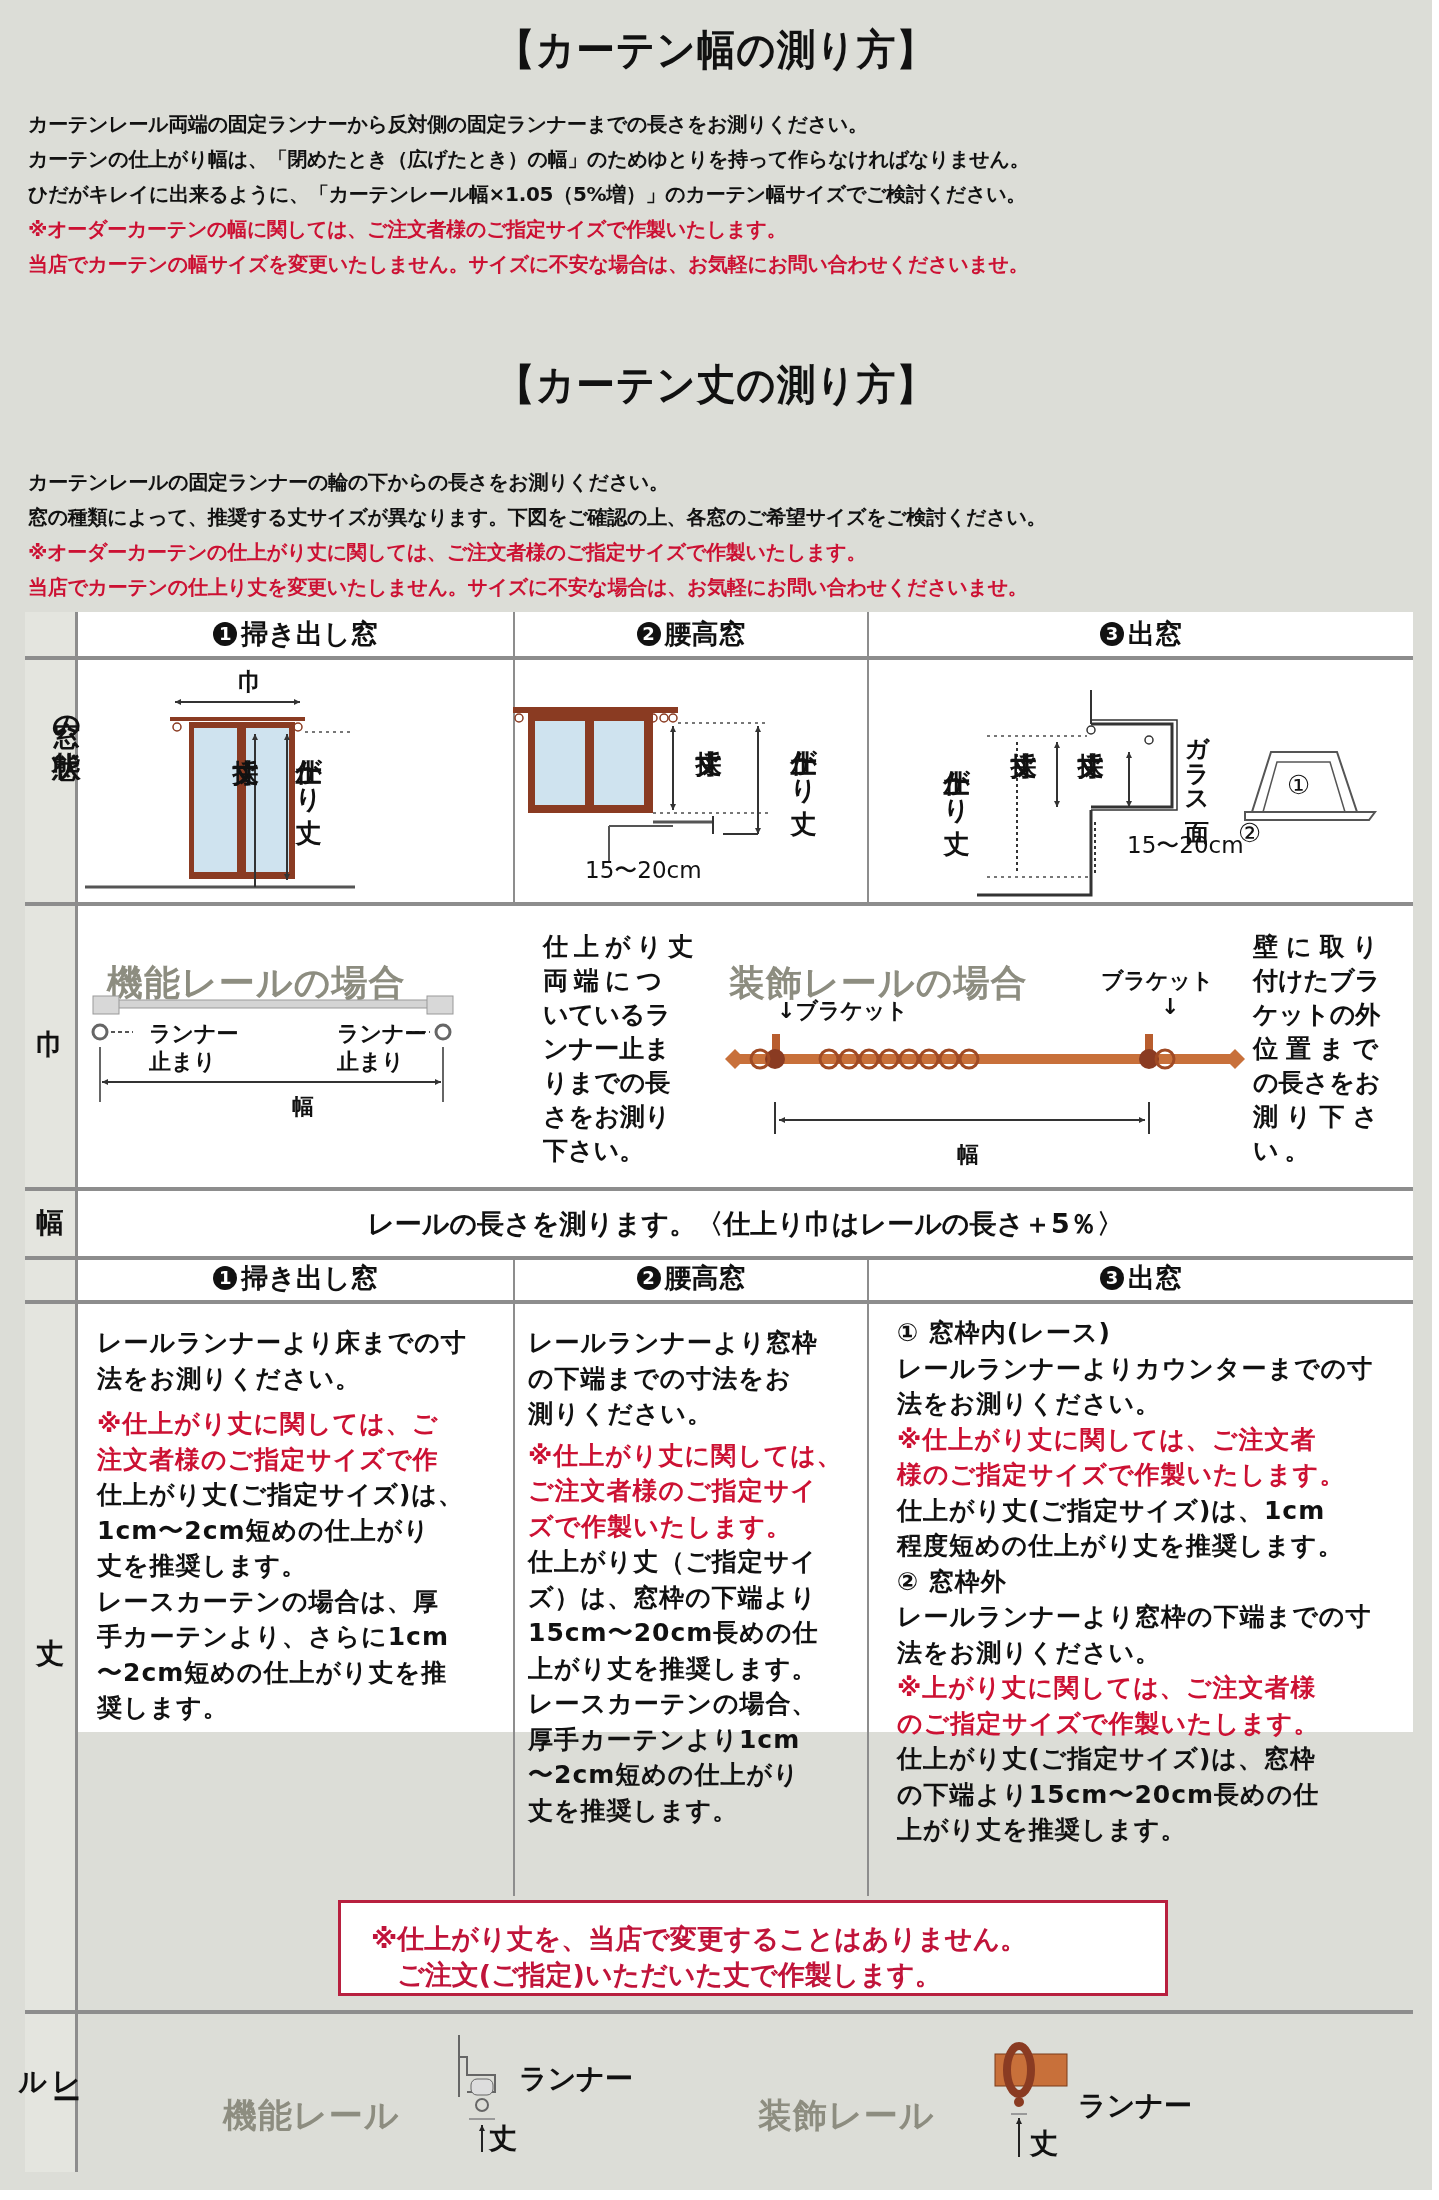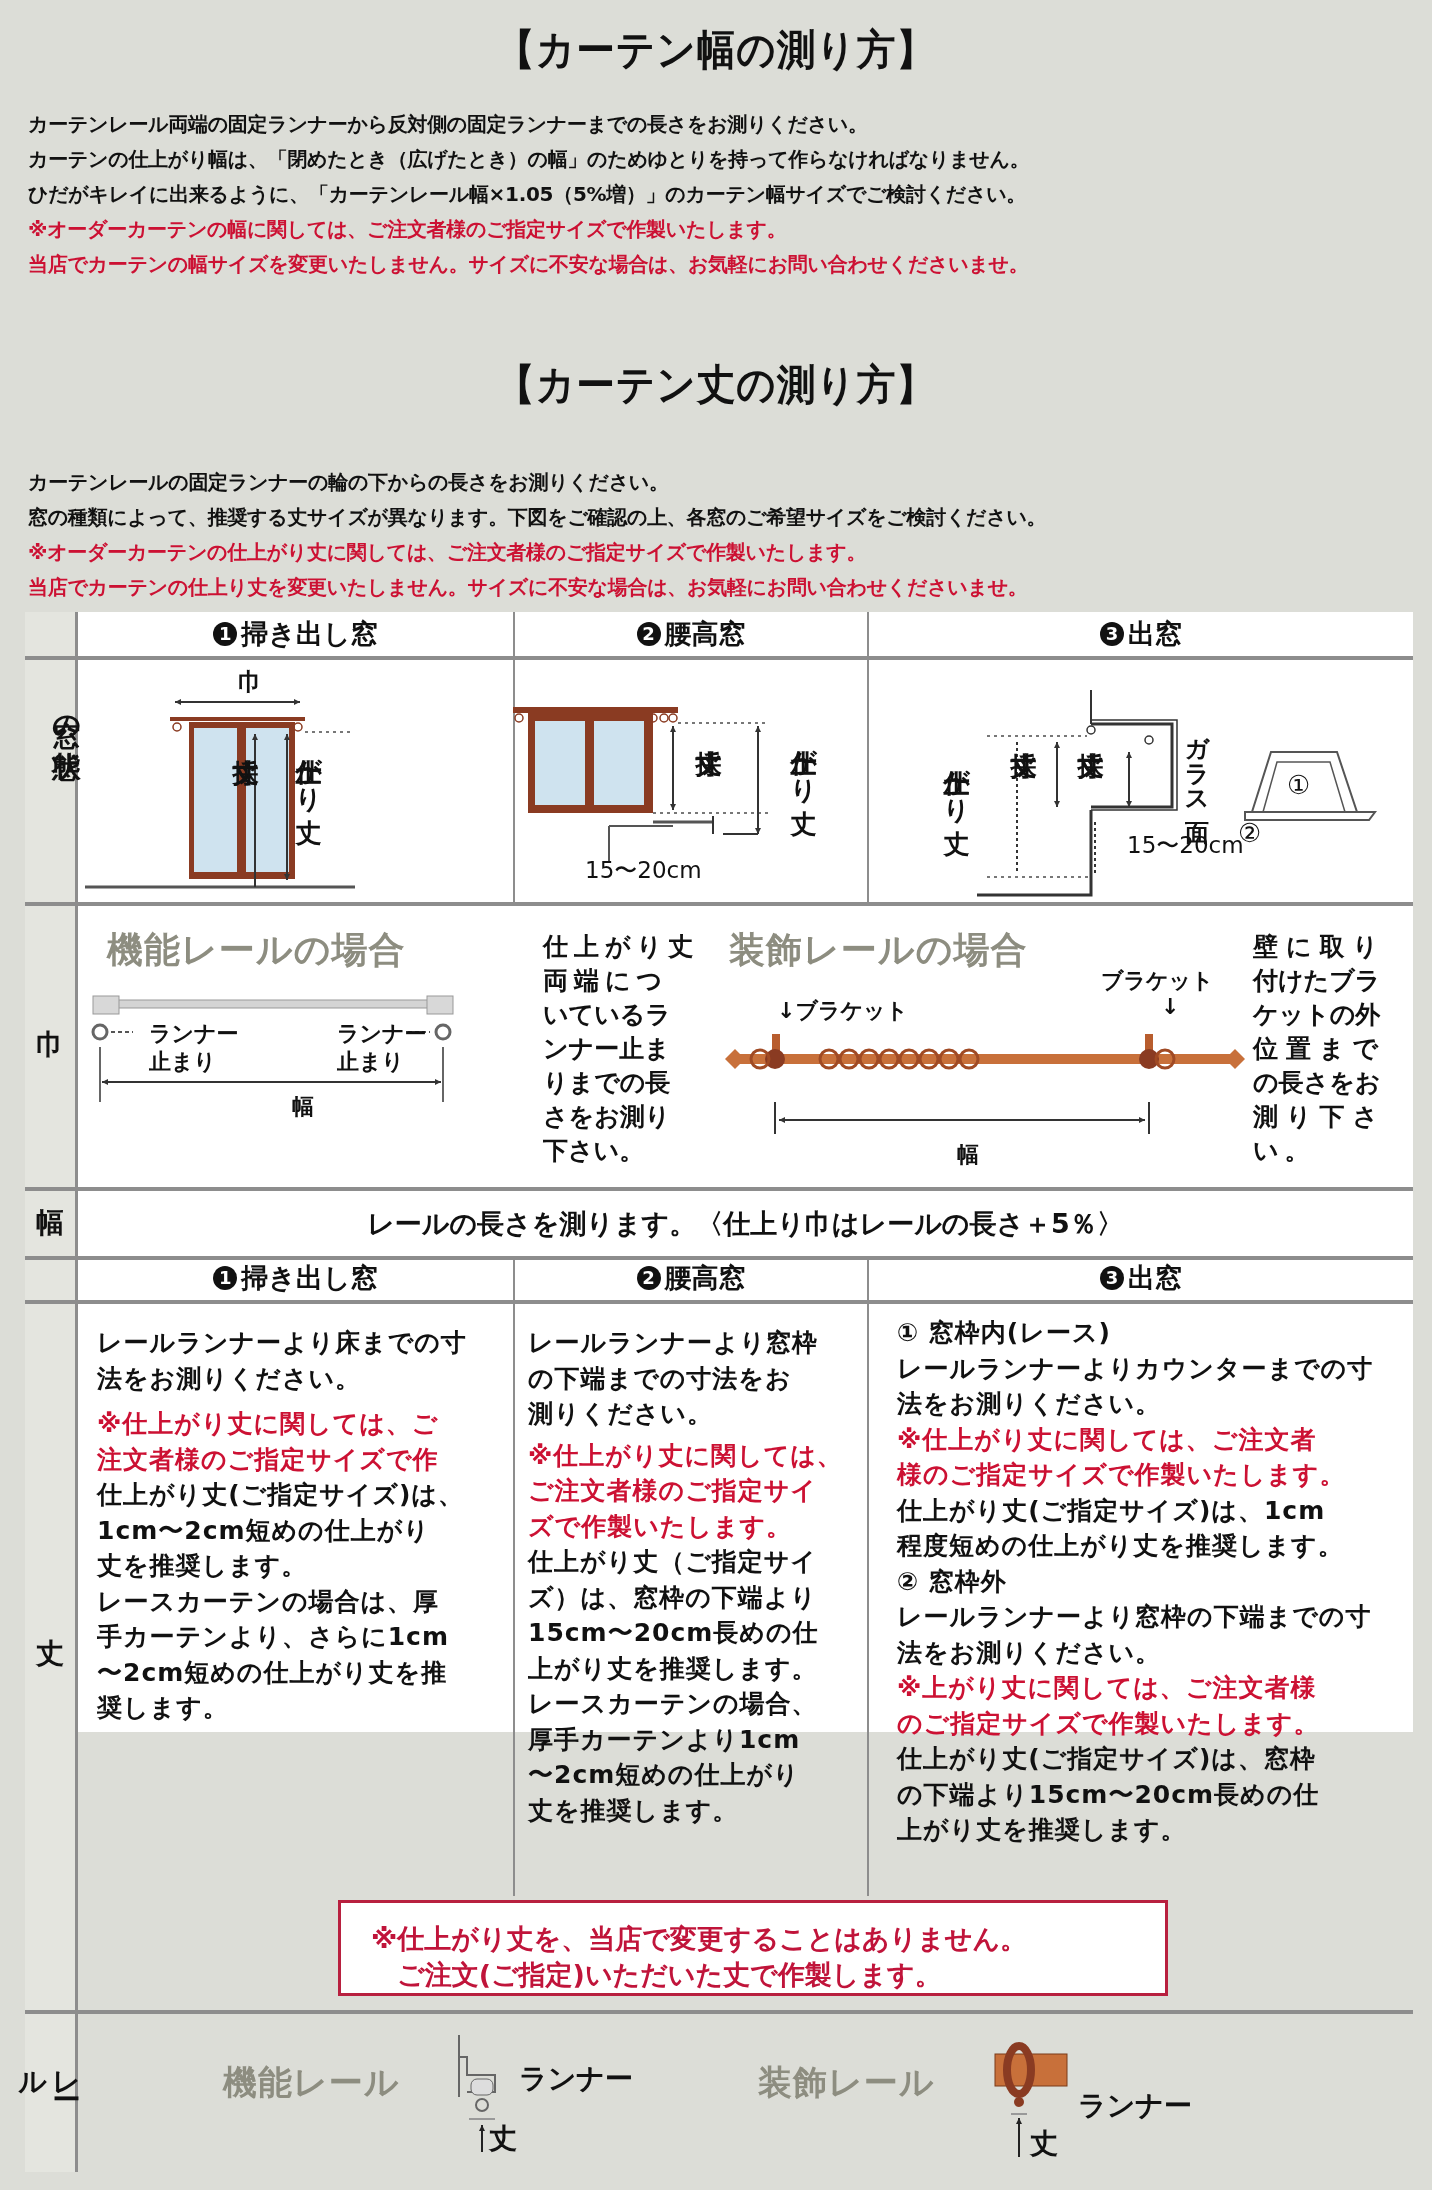--- a/index.html
+++ b/index.html
@@ -14,21 +14,21 @@
 
   .table { position: absolute; left: 25px; top: 612px; width: 1388px; height: 1120px; background: #ffffff; }
   .hline { position: absolute; left: 0; width: 1388px; height: 4px; background: #8d8d8d; }
   .vline { position: absolute; width: 2px; background: #8d8d8d; }
   .label-col { position: absolute; left: 0; top: 0; width: 50px; height: 1560px; background: #e4e5df; }
   .label-col-line { position: absolute; left: 50px; top: 0; width: 3px; height: 1560px; background: #8d8d8d; }
   .row-label { position: absolute; left: 0; width: 50px; text-align: center; font-weight: bold; font-size: 28px; line-height: 34px; }
   .colhead { position: absolute; text-align: center; font-weight: bold; font-size: 27px; line-height: 40px; }
   .circ { display: inline-block; width: 24px; height: 24px; border-radius: 50%; background: #111; color: #fff;
           font-size: 18px; line-height: 24px; text-align: center; vertical-align: 3px; margin-right: 4px; }
-  .gray-title { position: absolute; font-size: 36px; color: #8d8d80; font-weight: bold; letter-spacing: 1px; }
+  .gray-title { position: absolute; font-size: 36px; color: #8d8d80; font-weight: bold; letter-spacing: 1px; margin-top: 33px; }
   .note-col { position: absolute; font-size: 25px; font-weight: bold; line-height: 34px; letter-spacing: 6px; }
   .note-col div { white-space: nowrap; }
   .diag-text { position: absolute; font-size: 22px; font-weight: bold; white-space: nowrap; }
   .vtext { position: absolute; font-size: 26px; font-weight: bold; writing-mode: vertical-rl; text-orientation: upright; letter-spacing: 0px; line-height: 28px; }
   .body-cell { position: absolute; font-size: 26px; line-height: 35.5px; font-weight: bold; letter-spacing: 1px; }
   .body-cell div { white-space: nowrap; }
   .notice-box { position: absolute; left: 313px; top: 1288px; width: 824px; height: 90px; border: 3px solid #b8203f;
                 background: #fff; color: #c0143a; font-size: 27px; font-weight: bold; line-height: 36px; }
   .notice-box div { white-space: nowrap; }
   svg { position: absolute; overflow: visible; }

